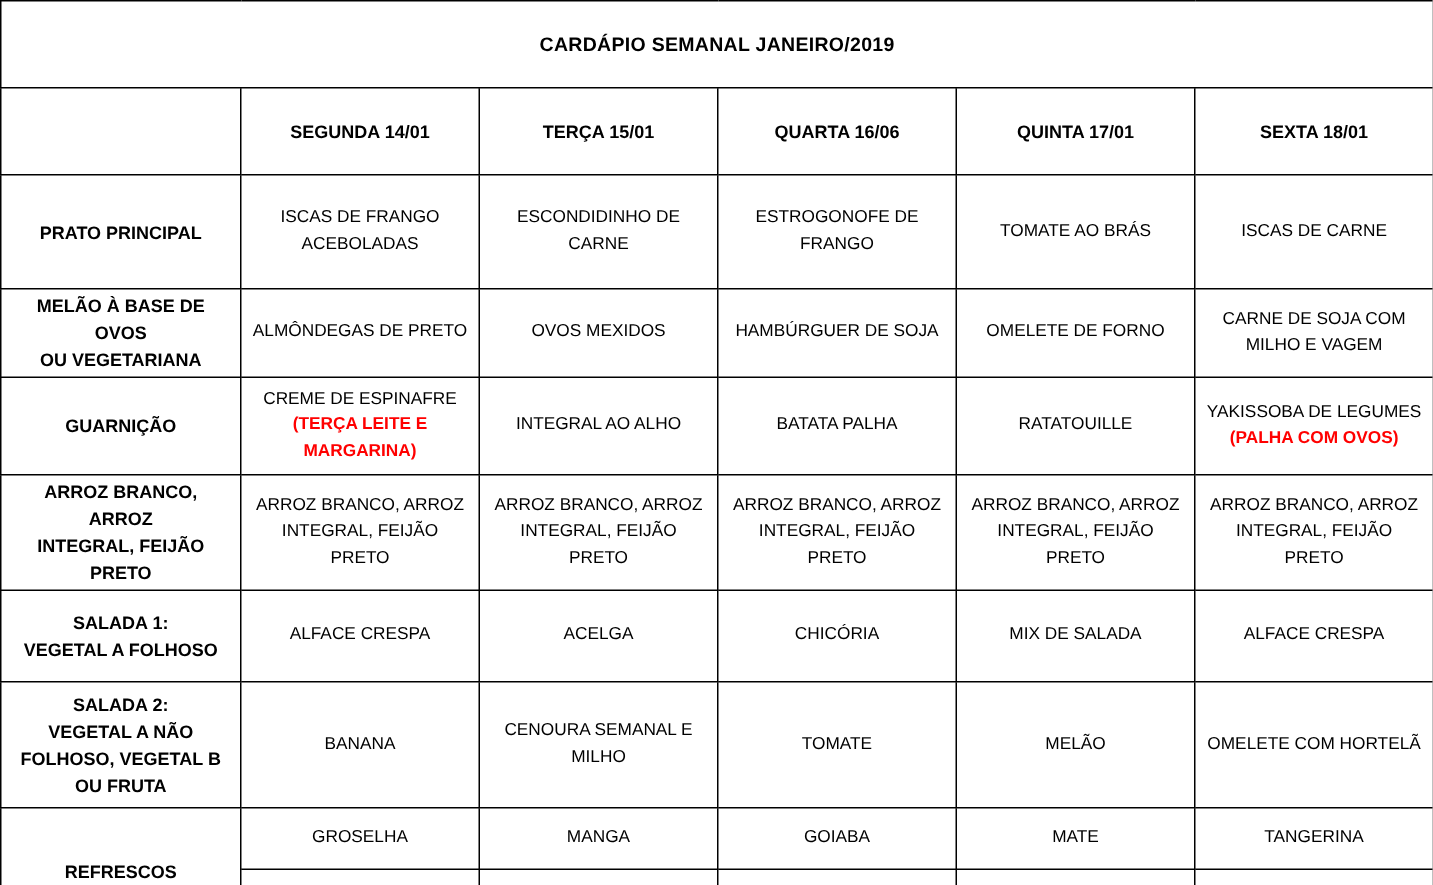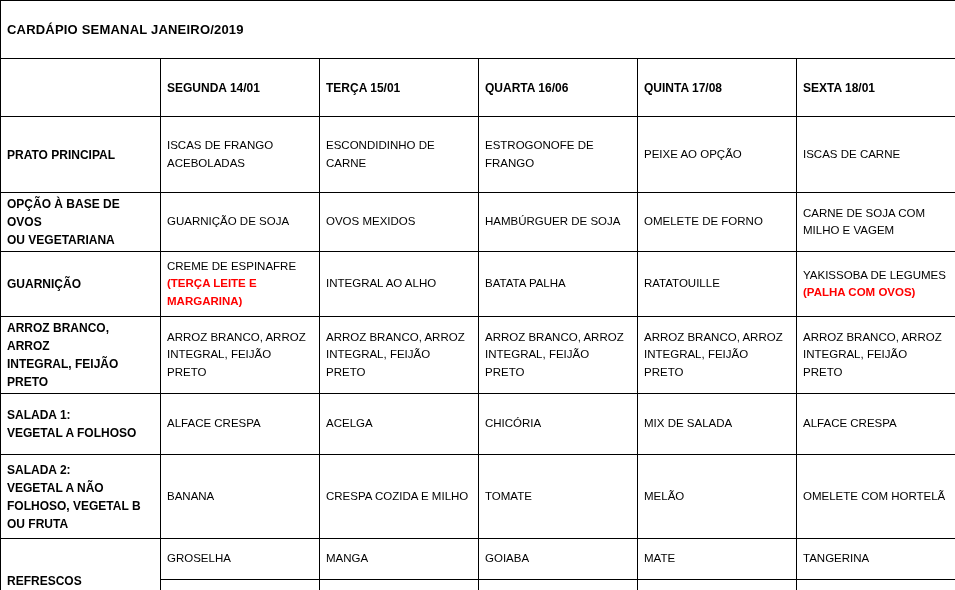--- a/index.html
+++ b/index.html
@@ -5,21 +5,21 @@
   html, body { margin:0; padding:0; background:#ffffff; }
   .sheet {
     width:955px; height:590px; background:#ffffff; box-sizing:border-box;
     font-family:"Liberation Sans", sans-serif; color:#000;
   }
   table.menu {
     width:955px; height:590px; border-collapse:collapse; table-layout:fixed;
   }
   table.menu td {
     border:1px solid #000000;
-    text-align:left; vertical-align:middle;
+    text-align:center; vertical-align:middle;
     padding:2px 6px; box-sizing:border-box;
     overflow:hidden;
   }
   td.title-cell { font-weight:bold; font-size:13px; letter-spacing:0.2px; }
   td.day-header { font-weight:bold; font-size:12px;margin-top:22px; }
   td.row-label  { font-weight:bold; font-size:12px; white-space:pre-line; line-height:1.5; }
   td.menu-cell  { font-weight:normal; font-size:11.5px; line-height:1.5; }
   .allergen-note { color:#ff0000; font-weight:bold; font-size:11.5px; line-height:1.5; }
 </style>
 </head>
@@ -39,37 +39,37 @@
     <tbody>
         <tr style="height:58px">
       <td class="title-cell" colspan="6">CARDÁPIO SEMANAL JANEIRO/2019</td>
     </tr>
 
     <tr style="height:58px">
       <td class="row-label"></td>
       <td class="day-header">SEGUNDA  14/01</td>
       <td class="day-header">TERÇA 15/01</td>
       <td class="day-header">QUARTA 16/06</td>
-      <td class="day-header">QUINTA 17/08</td>
+      <td class="day-header">QUINTA 17/01</td>
       <td class="day-header">SEXTA 18/01</td>
     </tr>
 
     <tr style="height:76px">
       <td class="row-label">PRATO PRINCIPAL</td>
       <td class="menu-cell">ISCAS DE FRANGO ACEBOLADAS</td>
       <td class="menu-cell">ESCONDIDINHO DE CARNE</td>
       <td class="menu-cell">ESTROGONOFE DE FRANGO</td>
-      <td class="menu-cell">PEIXE AO OPÇÃO</td>
+      <td class="menu-cell">TOMATE AO BRÁS</td>
       <td class="menu-cell">ISCAS DE CARNE</td>
     </tr>
 
     <tr style="height:59px">
-      <td class="row-label">OPÇÃO À BASE DE OVOS
+      <td class="row-label">MELÃO À BASE DE OVOS
 OU VEGETARIANA</td>
-      <td class="menu-cell">GUARNIÇÃO DE SOJA</td>
+      <td class="menu-cell">ALMÔNDEGAS DE PRETO</td>
       <td class="menu-cell">OVOS MEXIDOS</td>
       <td class="menu-cell">HAMBÚRGUER DE SOJA</td>
       <td class="menu-cell">OMELETE DE FORNO</td>
       <td class="menu-cell">CARNE DE SOJA COM MILHO E VAGEM</td>
     </tr>
 
     <tr style="height:65px">
       <td class="row-label">GUARNIÇÃO</td>
       <td class="menu-cell">
         <div>CREME DE ESPINAFRE</div>
@@ -103,21 +103,21 @@
       <td class="menu-cell">MIX DE SALADA</td>
       <td class="menu-cell">ALFACE CRESPA</td>
     </tr>
 
     <tr style="height:84px">
       <td class="row-label">SALADA 2:
 VEGETAL A NÃO
 FOLHOSO, VEGETAL B
 OU FRUTA</td>
       <td class="menu-cell">BANANA</td>
-      <td class="menu-cell">CRESPA COZIDA E MILHO</td>
+      <td class="menu-cell">CENOURA SEMANAL E MILHO</td>
       <td class="menu-cell">TOMATE</td>
       <td class="menu-cell">MELÃO</td>
       <td class="menu-cell">OMELETE COM HORTELÃ</td>
     </tr>
 
     <tr style="height:41px">
       <td class="row-label" rowspan="2">REFRESCOS</td>
       <td class="menu-cell">GROSELHA</td>
       <td class="menu-cell">MANGA</td>
       <td class="menu-cell">GOIABA</td>

